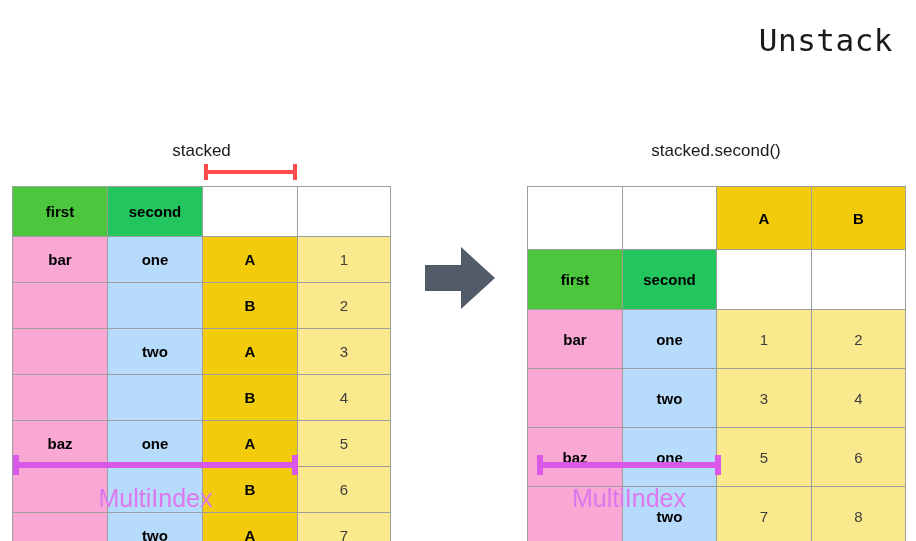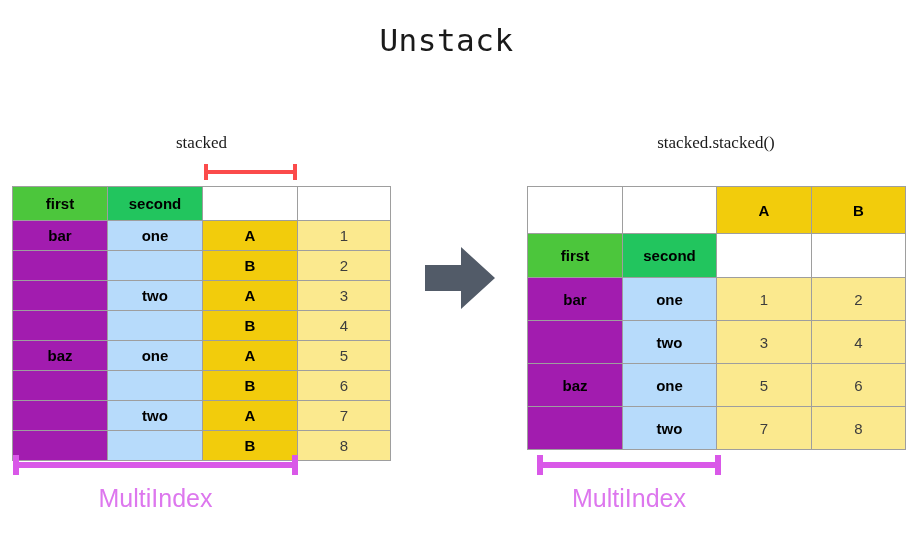--- a/index.html
+++ b/index.html
@@ -14,59 +14,60 @@
     font-family: "Liberation Sans", sans-serif;
     overflow: hidden;
   }
 
   
   .page-title {
     position: absolute;
     left: 0;
     top: 22px;
     width: 893px;
-    text-align: center;
+    text-align: right;
     font-family: "DejaVu Sans Mono", monospace;
     font-size: 31px;
     font-weight: 400;
     color: #1a1a1a;
     letter-spacing: 0.5px;
   }
 
   
   .table-caption {
     position: absolute;
-    font-family: Liberation Serif, serif;
+    font-family: Liberation Sans, sans-serif;
     font-size: 17px;
     color: #1a1a1a;
     text-align: center;
     white-space: nowrap;
+    margin-top: 8px;
   }
   #caption-left  { left: 12px;  top: 133px; width: 379px; }
   #caption-right { left: 527px; top: 133px; width: 378px; }
 
   
   .grid {
     position: absolute;
     border-collapse: collapse;
     table-layout: fixed;
   }
   .grid td {
     border: 1px solid #9e9e9e;
     text-align: center;
     vertical-align: middle;
     font-size: 15px;
-    padding: 0;
+    padding: 8px;
   }
 
   
   .c-blank  { background: #ffffff; }
   .c-first  { background: #4CC63C; font-weight: bold; color: #000; }
   .c-second { background: #22c55e; font-weight: bold; color: #000; }
-  .c-idx1   { background: #a21caf; font-weight: bold; color: #000; }
+  .c-idx1   { background: #f9a8d4; font-weight: bold; color: #000; }
   .c-idx2   { background: #B7DBFB; font-weight: bold; color: #000; margin-top: 24px; }
   .c-col    { background: #F2CC0C; font-weight: bold; color: #000; }
   .c-val    { background: #FBE98E; font-weight: normal; color: #3d3d3d; }
 
   
   #table-stacked { left: 12px; top: 186px; }
   #table-stacked .col-a { width: 95px; }
   #table-stacked .col-b { width: 95px; }
   #table-stacked .col-c { width: 95px; }
   #table-stacked .col-d { width: 93px; }
@@ -230,21 +231,21 @@
   <div class="cap cap-l"></div>
   <div class="bar"></div>
   <div class="cap cap-r"></div>
 </div>
 <div class="multiindex-label" id="label-left">MultiIndex</div>
 
 <svg class="arrow-right" viewBox="0 0 70 62">
   <path d="M0 18 H36 V0 L70 31 L36 62 V44 H0 Z" fill="#525B68"></path>
 </svg>
 
-<div class="table-caption" id="caption-right">stacked.stacked()</div>
+<div class="table-caption" id="caption-right">stacked.second()</div>
 
 <table class="grid" id="table-unstacked">
   <colgroup>
     <col class="col-a">
       <col class="col-b">
       <col class="col-c">
       <col class="col-d">
   </colgroup>
   <tbody>
     <tr class="head-row-1">

